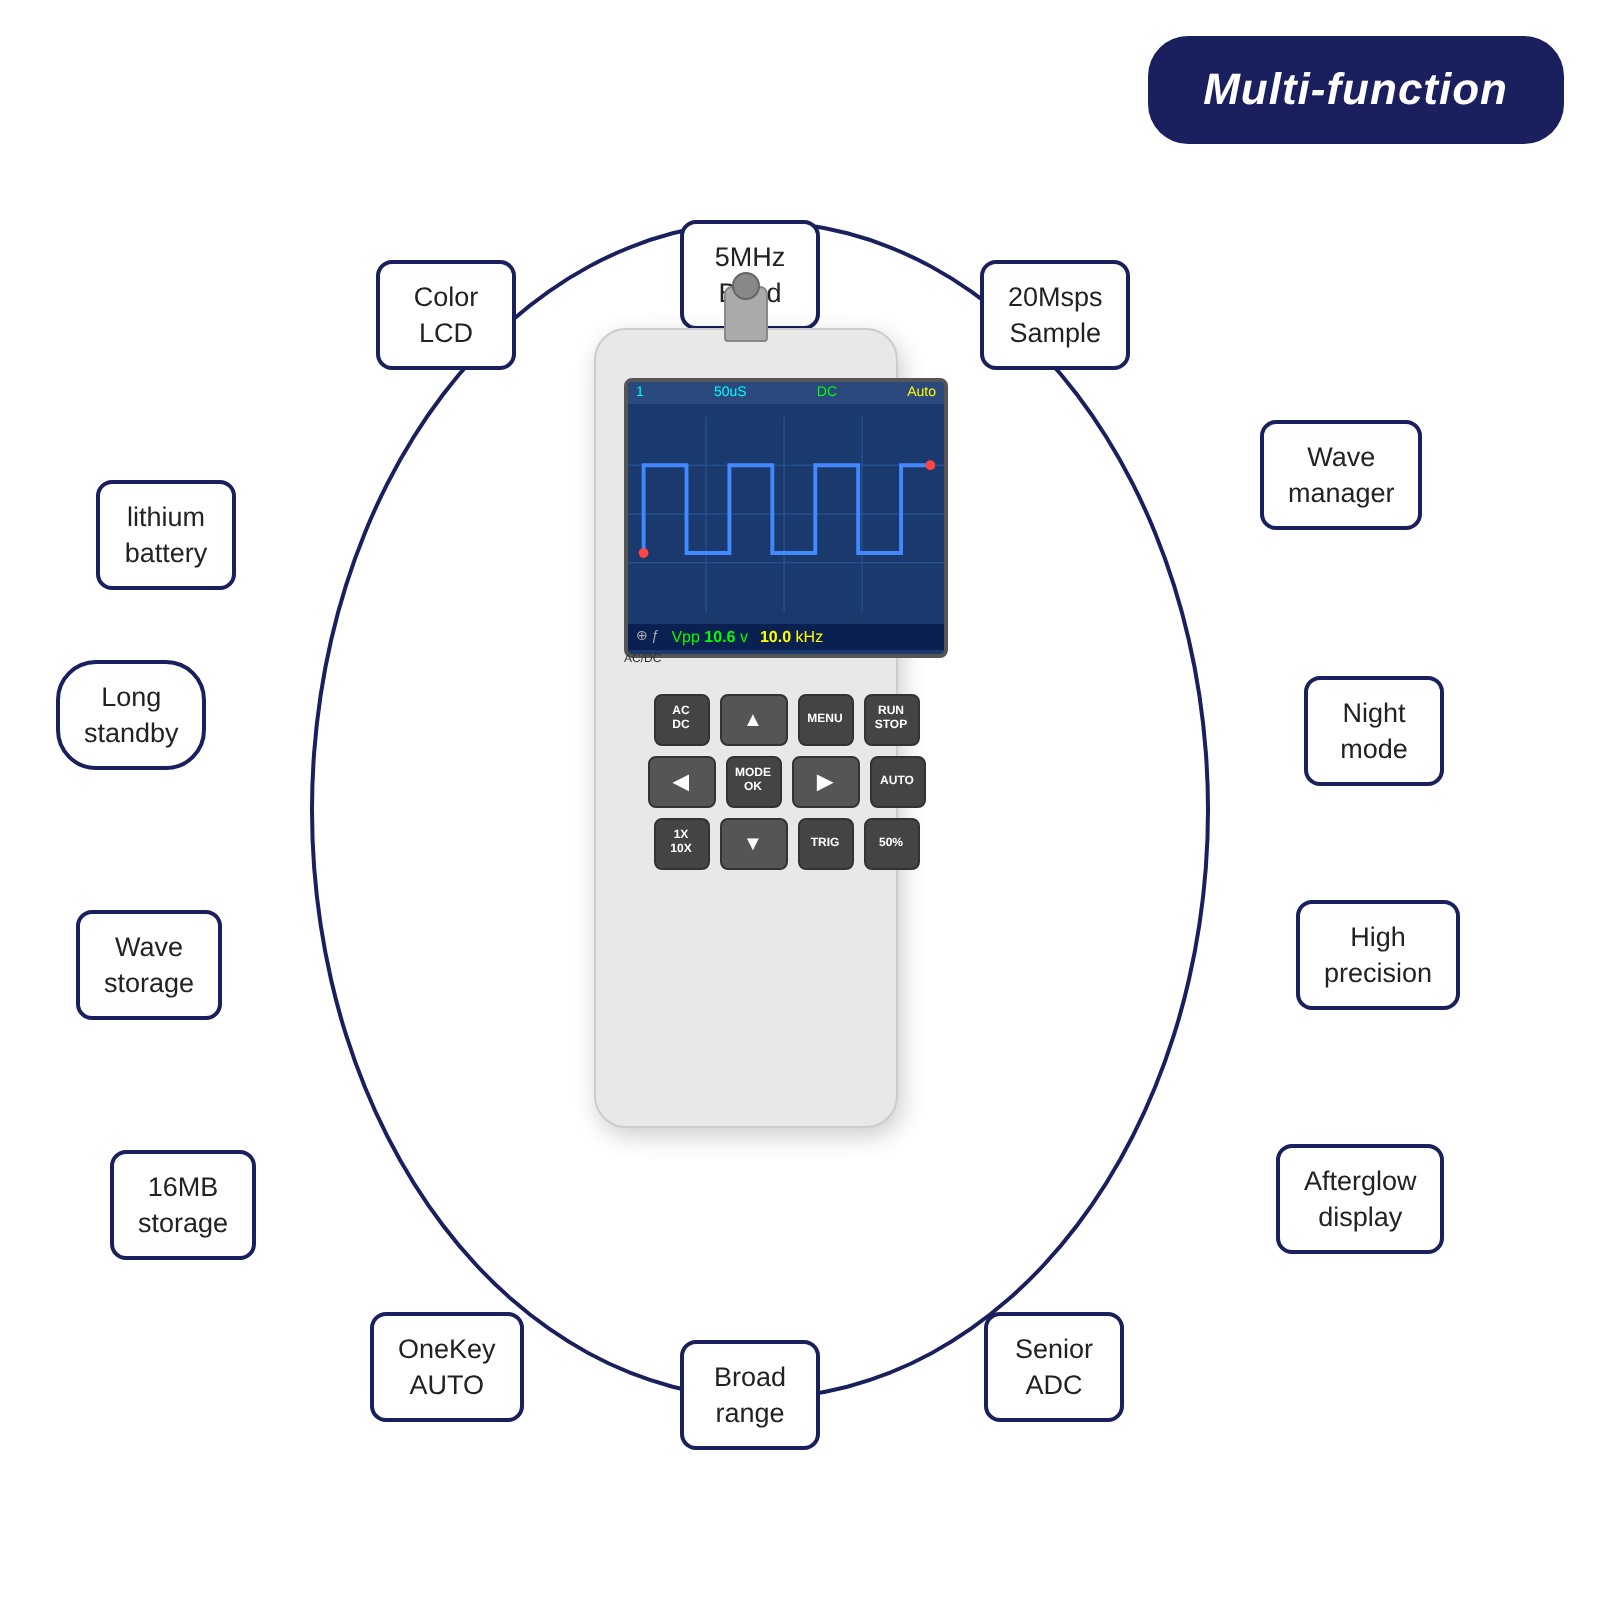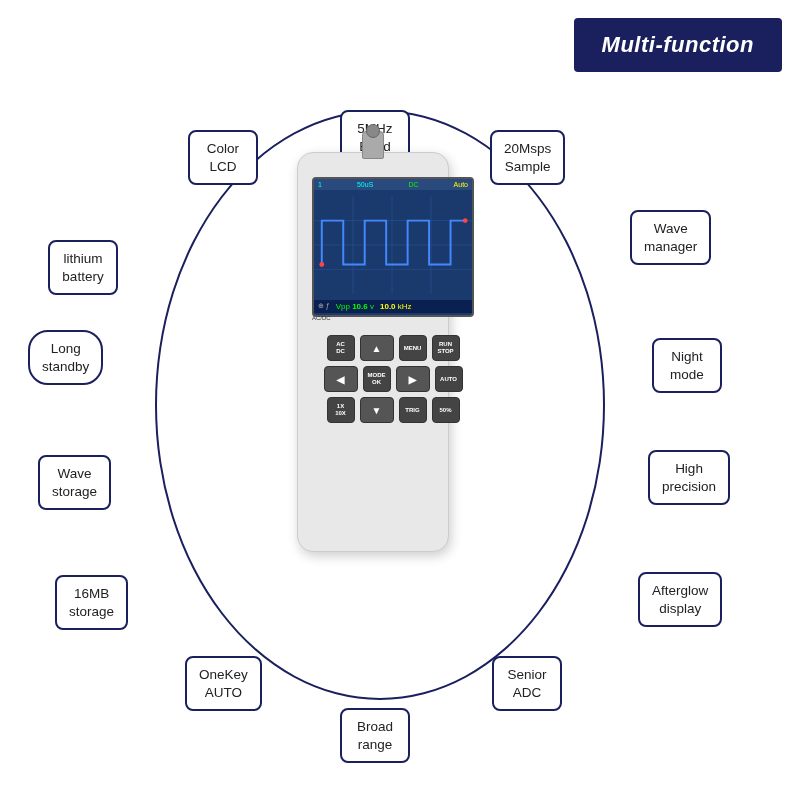--- a/index.html
+++ b/index.html
@@ -18,21 +18,21 @@
       position: relative;
       background: #fff;
     }
 
     
     .title-badge {
       position: absolute;
       top: 18px;
       right: 18px;
       background: #1a1f5e;
-      border-radius: 4px;
+      border-radius: 20px;
       padding: 14px 28px;
       z-index: 10;
     }
     .title-badge span {
       color: #fff;
       font-size: 22px;
       font-weight: bold;
       font-style: italic;
       letter-spacing: 0.5px;
     }
@@ -77,21 +77,21 @@
       height: 430px;
       z-index: 6;
     }
 
     .device-body {
       width: 152px;
       height: 400px;
       background: #e8e8e8;
       border-radius: 16px;
       position: relative;
-      margin: 4px auto;
+      margin: 16px auto;
       box-shadow: 2px 4px 12px rgba(0,0,0,0.2);
       border: 1.5px solid #ccc;
     }
 
     
     .device-antenna {
       position: absolute;
       top: -22px;
       left: 50%;
       transform: translateX(-50%);
@@ -263,21 +263,21 @@
   </div>
 
   <div class="feature-box" style="left:638px; top:572px;">
     <span>Afterglow<br>display</span>
   </div>
 
   <div class="feature-box" style="left:185px; top:656px;">
     <span>OneKey<br>AUTO</span>
   </div>
 
-  <div class="feature-box" style="left:340px; top:708px;">
+  <div class="feature-box" style="left:340px; top:670px;">
     <span>Broad<br>range</span>
   </div>
 
   <div class="feature-box" style="left:492px; top:656px;">
     <span>Senior<br>ADC</span>
   </div>
 
   <div class="device-container">
     <div class="device-body">
 

